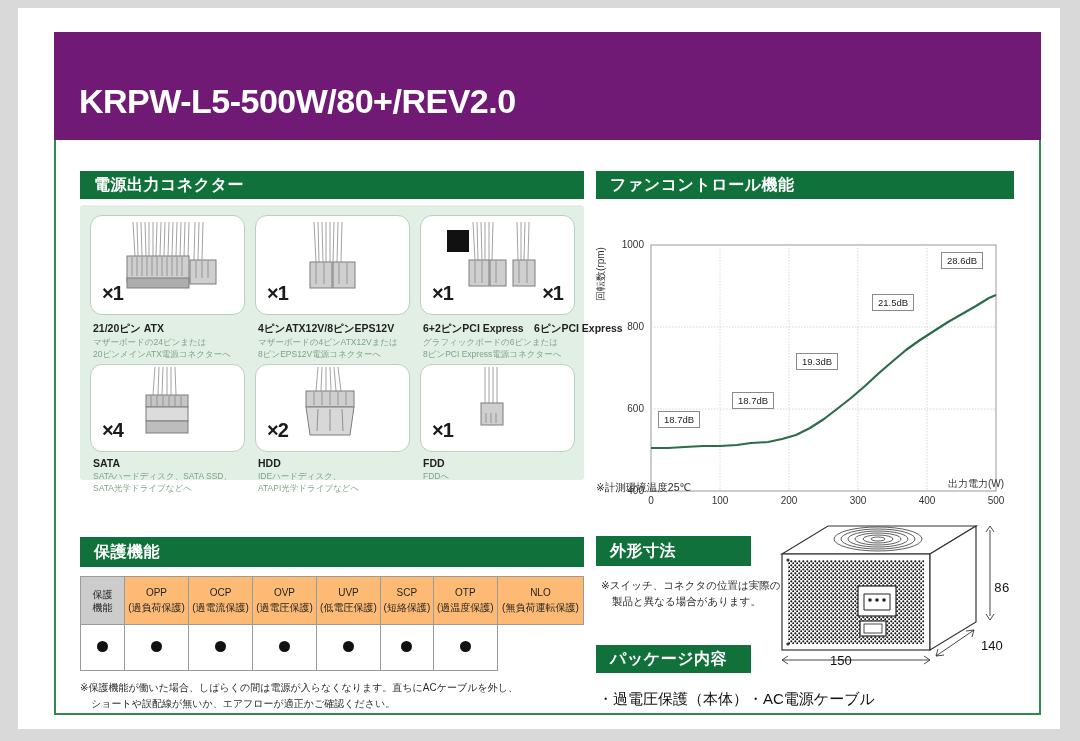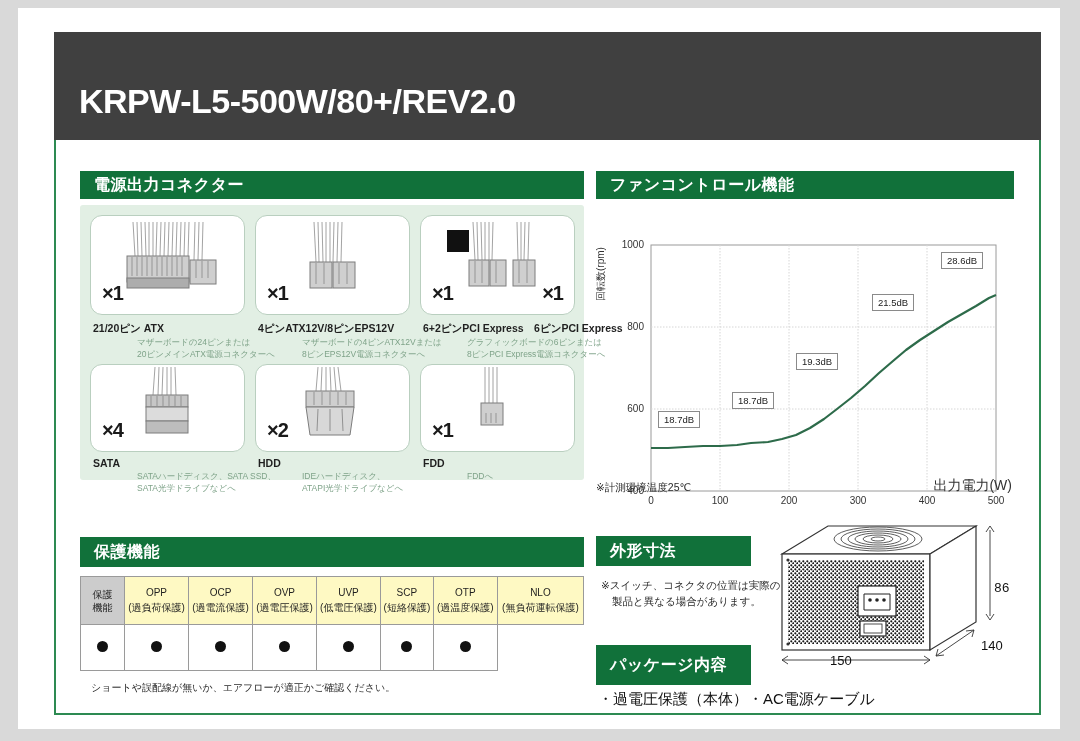--- a/index.html
+++ b/index.html
@@ -23,21 +23,21 @@
   .sheet {
     position:absolute; left:18px; top:8px;
     width:1042px; height:721px;
     background:#ffffff;
   }
 
   
   .title-band {
     position:absolute; left:36px; top:24px;
     width:987px; height:108px;
-    background:#404040;
+    background:#701a75;
   }
   .title-text {
     position:absolute; left:25px; top:50px;
     color:#ffffff;
     font-size:34px; font-weight:bold;
     letter-spacing:-0.5px;
     white-space:nowrap;
   }
   .left-rule {
     position:absolute; left:36px; top:132px;
@@ -83,39 +83,38 @@
   }
   .conn-title {
     position:absolute;
     font-size:10.5px; font-weight:bold; color:#1f1f1f;
     white-space:nowrap;
   }
   .conn-desc {
     position:absolute;
     font-size:8.5px; color:#7fa389; line-height:1.35;
     white-space:nowrap;
-    margin-left:44px;
   }
   .conn-note {
     position:absolute; left:62px; top:488px;
     font-size:10.5px; color:#2a2a2a; white-space:nowrap;
   }
 
   
   .ptable {
     position:absolute; left:62px; top:568px;
     width:504px; height:94px;
     border-collapse:collapse;
   }
   .ptable td, .ptable th {
     border:1px solid #9a9a9a;
     text-align:center; vertical-align:middle;
     font-size:10px; color:#1f1f1f; font-weight:normal;
   }
-  .ptable thead td { background:#fef9c3; height:48px; line-height:1.45; }
+  .ptable thead td { background:#fdba74; height:48px; line-height:1.45; }
   .ptable .rowhead {
     background:#cccccc; width:44px; font-size:10px; line-height:1.3;
   }
   .ptable tbody td { background:#ffffff; height:46px; }
   .dot {
     display:inline-block; width:11px; height:11px;
     border-radius:50%; background:#111111;
   }
   .ptable-note {
     position:absolute; left:62px; top:672px;
@@ -136,22 +135,22 @@
   }
   .ytick {
     position:absolute; left:14px; width:34px;
     text-align:right; font-size:10px; color:#333;
   }
   .xtick {
     position:absolute; width:40px; text-align:center;
     font-size:10px; color:#333;
   }
   .axis-x-label {
-    position:absolute; right:2px; top:272px;
-    font-size:14px; color:#333; white-space:nowrap;
+    position:absolute; right:10px; top:272px;
+    font-size:10px; color:#333; white-space:nowrap;
   }
   .db-label {
     position:absolute;
     border:1px solid #8a8a8a; background:#ffffff;
     font-size:9.5px; color:#222;
     padding:2px 5px; white-space:nowrap;
   }
   .chart-note {
     position:absolute; left:578px; top:473px;
     font-size:10.5px; color:#2a2a2a; white-space:nowrap;
@@ -402,20 +401,21 @@
           <td><span class="dot"></span></td>
           <td><span class="dot"></span></td>
           <td><span class="dot"></span></td>
           <td><span class="dot"></span></td>
           <td><span class="dot"></span></td>
         </tr>
       </tbody>
     </table>
 
     <div class="ptable-note">
+      <span>※保護機能が働いた場合、しばらくの間は電源が入らなくなります。直ちにACケーブルを外し、</span>
       <span class="ind">ショートや誤配線が無いか、エアフローが適正かご確認ください。</span>
     </div>
 
     <div class="sec-head" style="left:578px; top:528px; width:155px; height:30px;">外形寸法</div>
 
     <div class="dim-note">
       <span>※スイッチ、コネクタの位置は実際の</span>
       <span class="ind">製品と異なる場合があります。</span>
     </div>
 
@@ -468,18 +468,18 @@
         <path d="M182 136 L220 110"></path>
         <path d="M182 136 L190 135 M182 136 L184 129"></path>
         <path d="M220 110 L212 111 M220 110 L218 117"></path>
       </g>
     </svg>
 
     <div class="dim-val" style="left:976px; top:573px;font-family:Liberation Mono, monospace;">86</div>
     <div class="dim-val" style="left:963px; top:630px;">140</div>
     <div class="dim-val" style="left:812px; top:645px;">150</div>
 
-    <div class="sec-head" style="left:578px; top:637px; width:155px; height:40px;">パッケージ内容</div>
+    <div class="sec-head" style="left:578px; top:637px; width:155px; height:28px;">パッケージ内容</div>
 
     <div class="pkg-text">・過電圧保護（本体）・AC電源ケーブル</div>
 
   </div>
 </div>
 
 </body></html>

